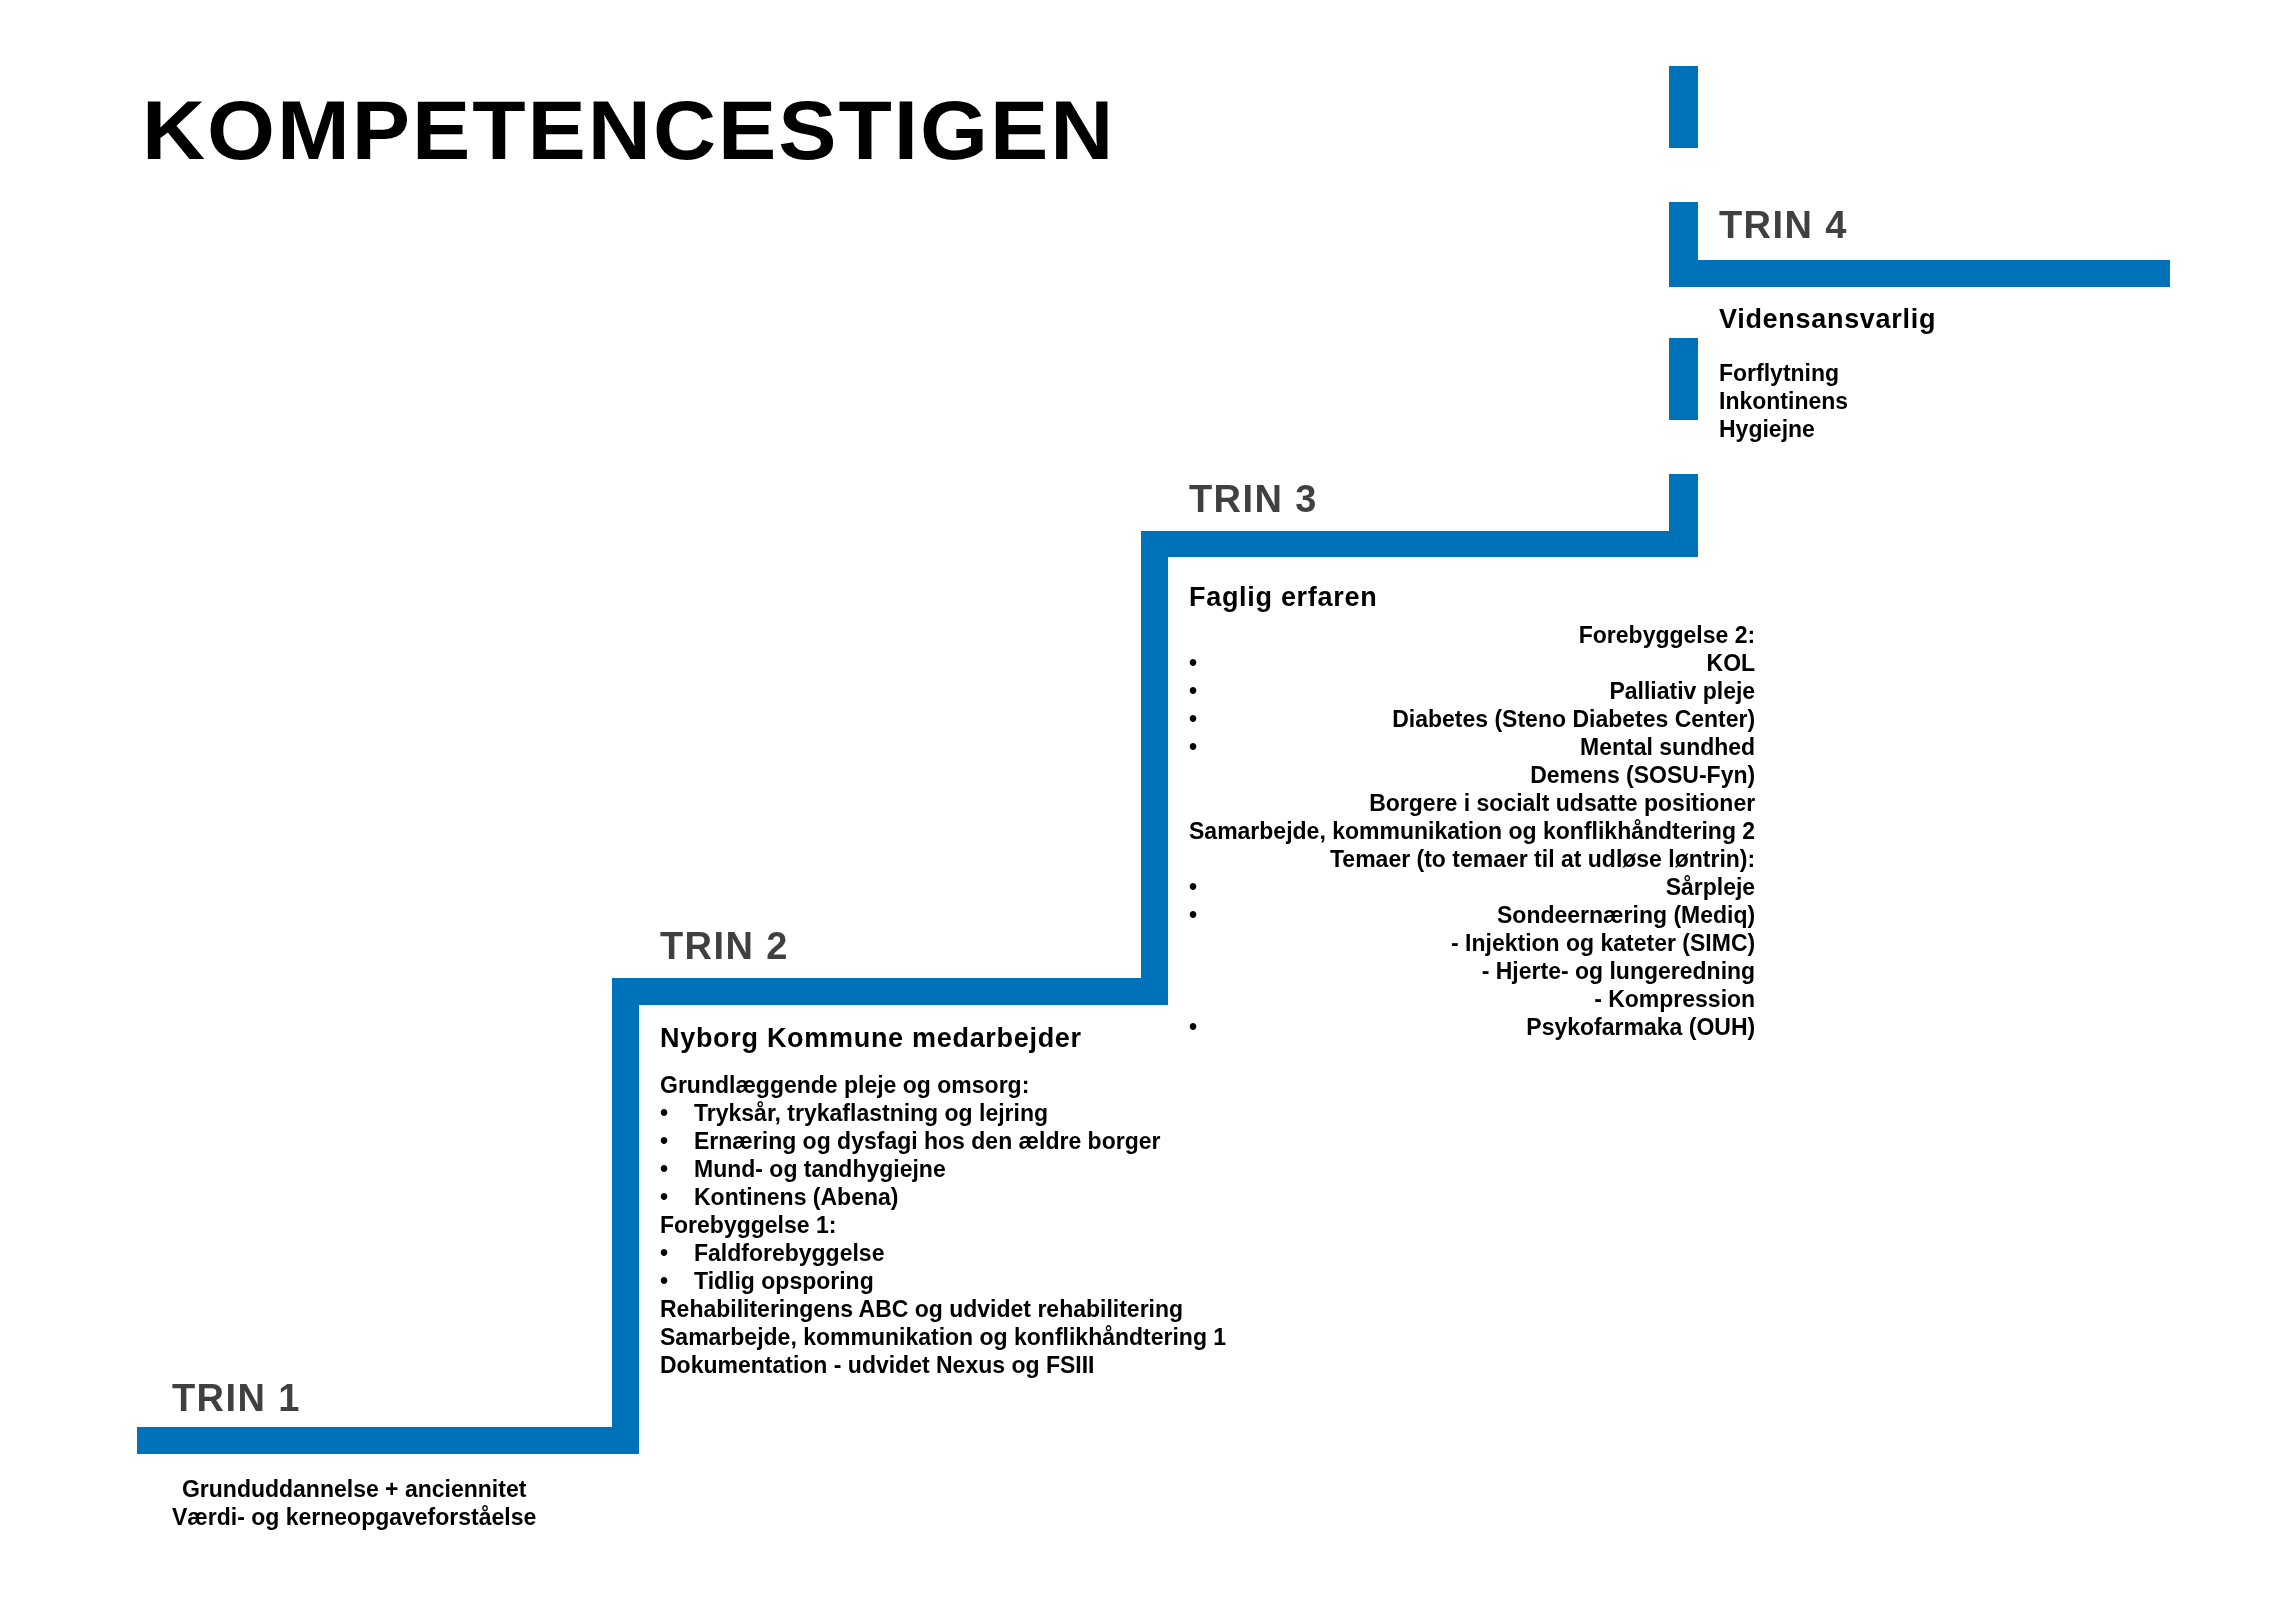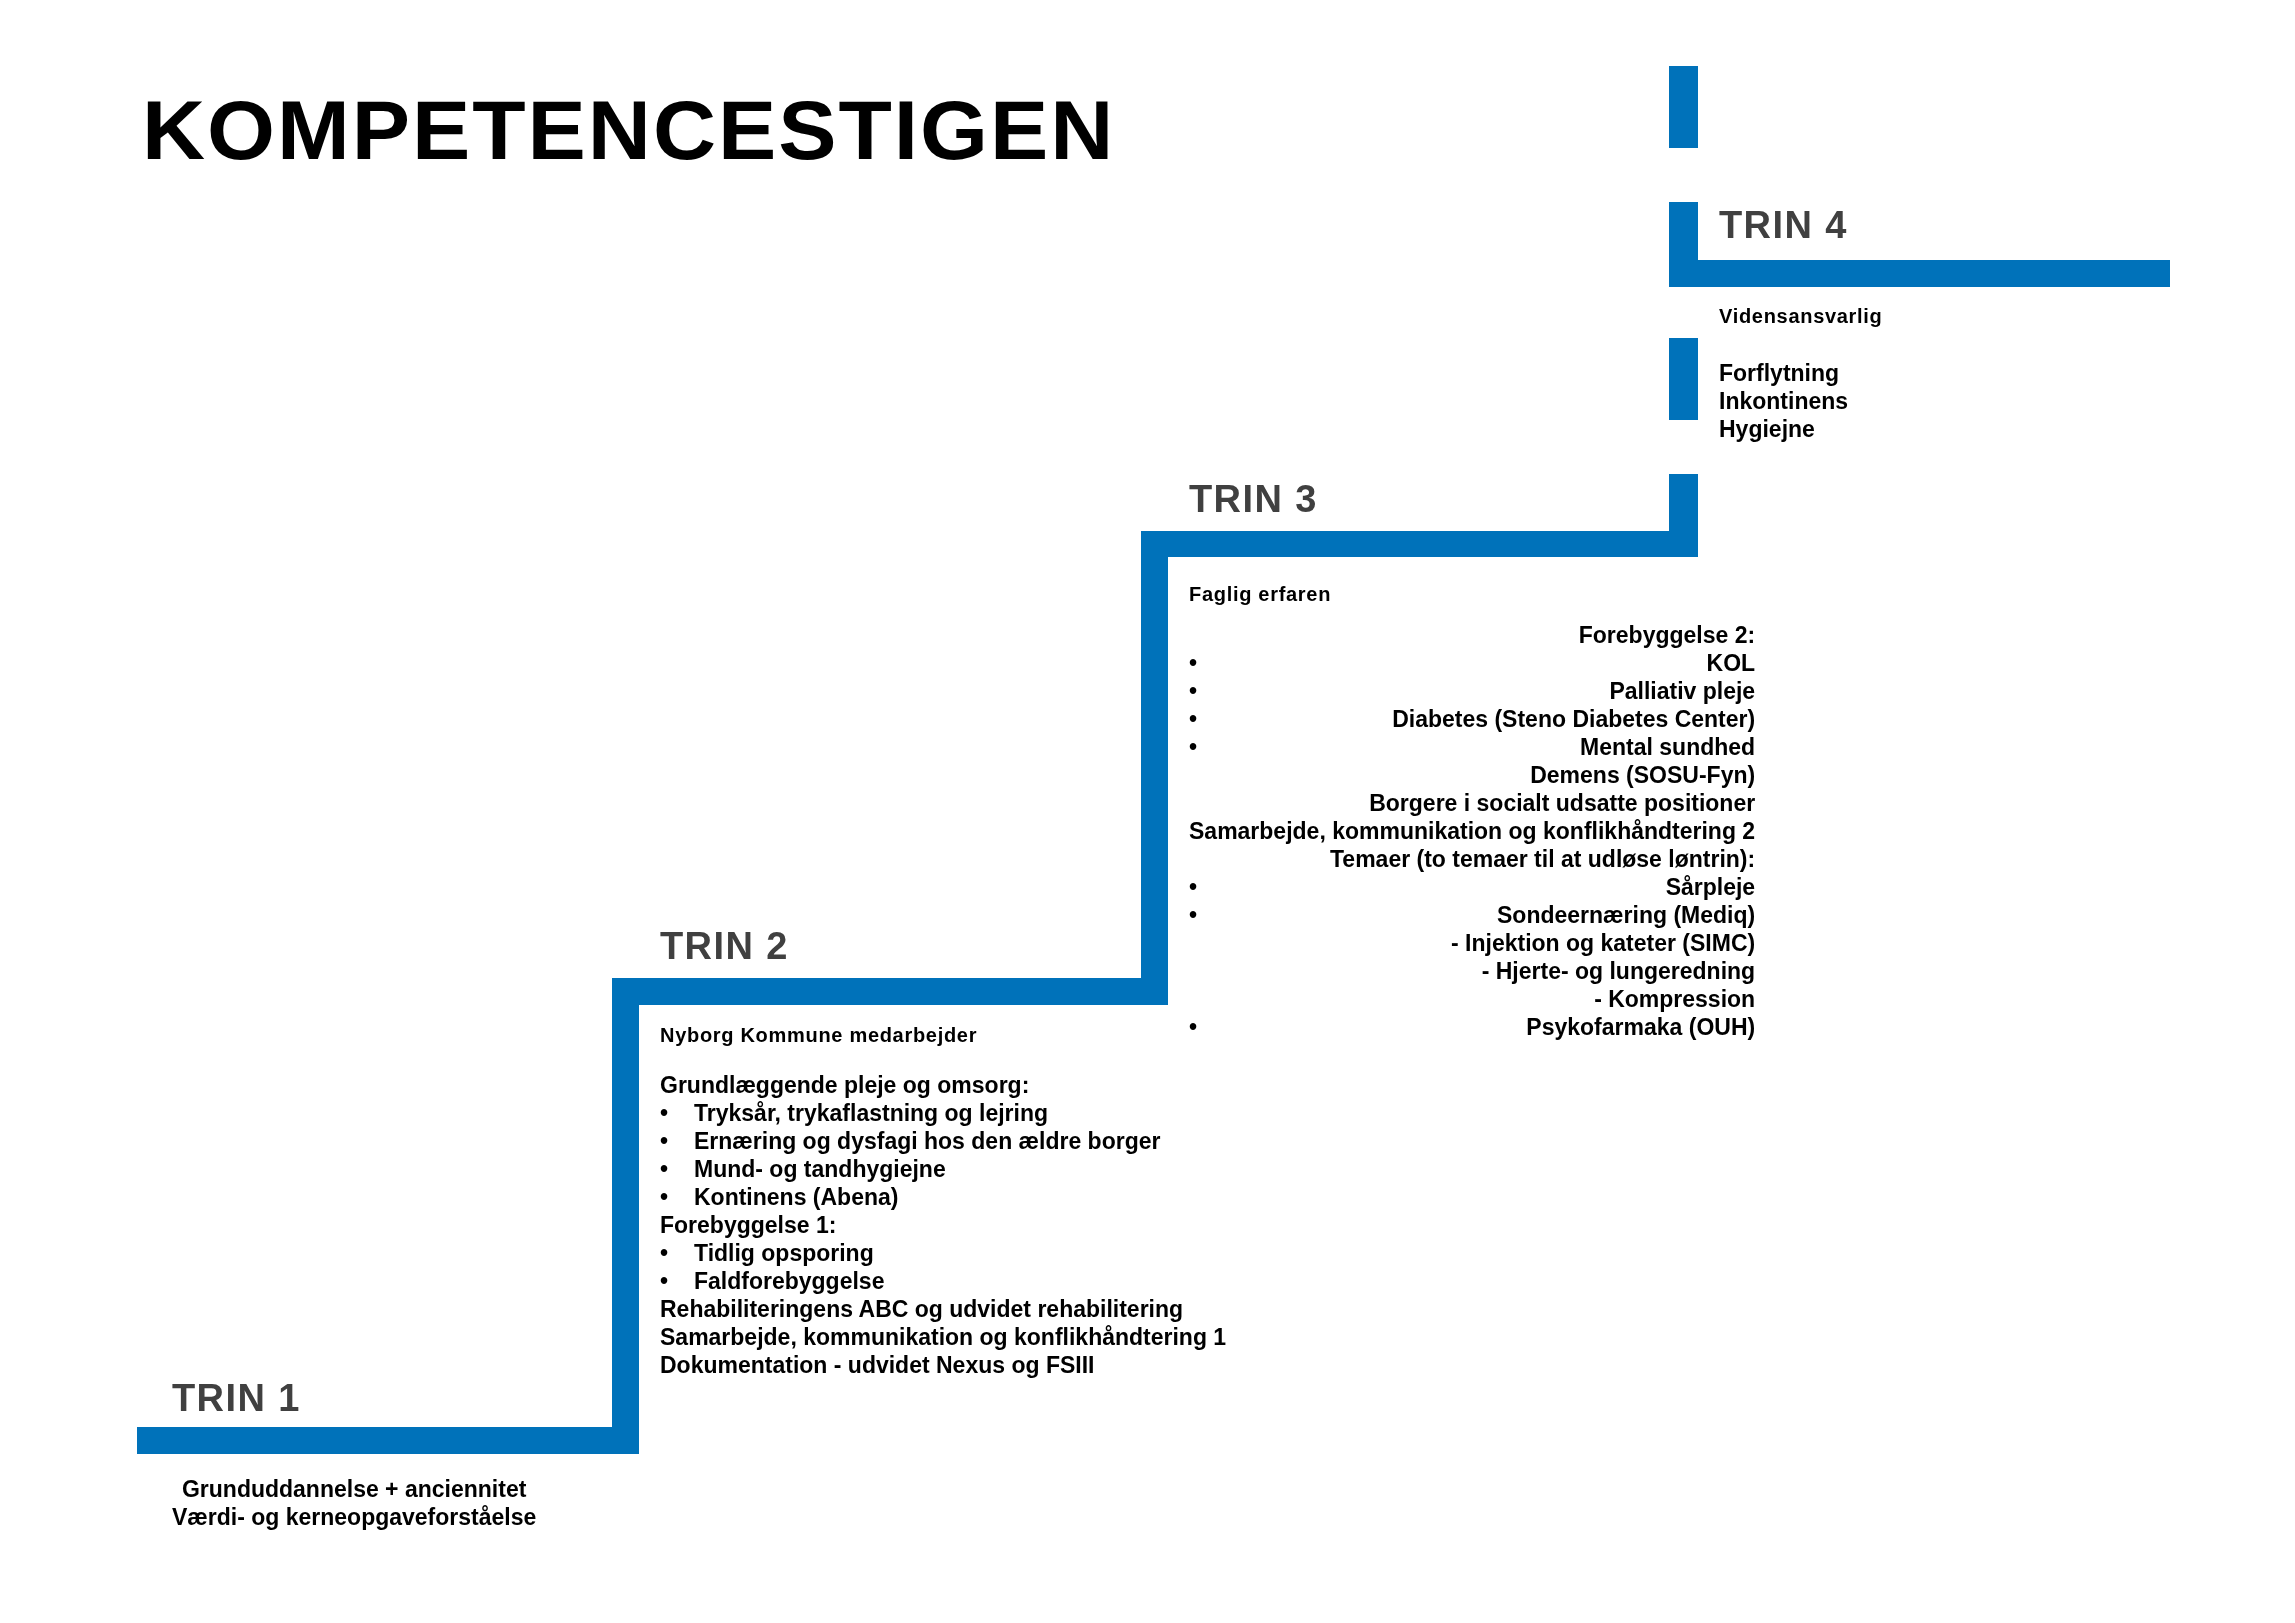--- a/index.html
+++ b/index.html
@@ -4,21 +4,21 @@
 <style>
   html, body { margin:0; padding:0; background:#ffffff; }
   body { width:2295px; height:1623px; position:relative; overflow:hidden;
          font-family:"Liberation Sans", sans-serif; color:#000; }
   .bar { position:absolute; background:#0072BA; }
   .page-title { position:absolute; left:142px; top:88px; font-weight:bold;
                 font-size:84px; line-height:1; letter-spacing:1.9px; white-space:nowrap;
                 transform:scaleX(1.04); transform-origin:left top; }
   .step-label { position:absolute; font-weight:bold; font-size:38px; line-height:1;
                 color:#404040; letter-spacing:1.4px; white-space:nowrap; }
-  .step-role { position:absolute; font-weight:bold; font-size:20px; line-height:1;
+  .step-role { position:absolute; font-weight:bold; font-size:27px; line-height:1;
                letter-spacing:0.7px; white-space:nowrap; }
   .lines { position:absolute; font-weight:bold; font-size:23px; line-height:28px;
            white-space:nowrap; margin:0; padding:0; list-style:none; }
   .lines li { position:relative; height:28px; }
   .lines li.bullet { padding-left:34px; }
   .lines li.bullet::before { content:"•"; position:absolute; left:0; top:0; }
   .lines li.sub { padding-left:34px; }
 </style>
 </head>
 <body>
@@ -57,22 +57,22 @@
 <section>
   <div class="step-label" style="left:660px; top:927px;">TRIN 2</div>
   <div class="step-role" style="left:660px; top:1025px;">Nyborg Kommune medarbejder</div>
   <ul class="lines" style="left:660px; top:1071px;">
     <li class="">Grundlæggende pleje og omsorg:</li>
     <li class="bullet">Tryksår, trykaflastning og lejring</li>
     <li class="bullet">Ernæring og dysfagi hos den ældre borger</li>
     <li class="bullet">Mund- og tandhygiejne</li>
     <li class="bullet">Kontinens (Abena)</li>
     <li class="">Forebyggelse 1:</li>
+    <li class="bullet">Faldforebyggelse</li>
     <li class="bullet">Tidlig opsporing</li>
-    <li class="bullet">Faldforebyggelse</li>
     <li class="">Rehabiliteringens ABC og udvidet rehabilitering</li>
     <li class="">Samarbejde, kommunikation og konflikhåndtering 1</li>
     <li class="">Dokumentation - udvidet Nexus og FSIII</li>
   </ul>
 </section>
 
 <section>
   <div class="step-label" style="left:1189px; top:480px;">TRIN 3</div>
   <div class="step-role" style="left:1189px; top:584px;">Faglig erfaren</div>
   <ul class="lines" style="left:1189px; top:621px;text-align:right;">

